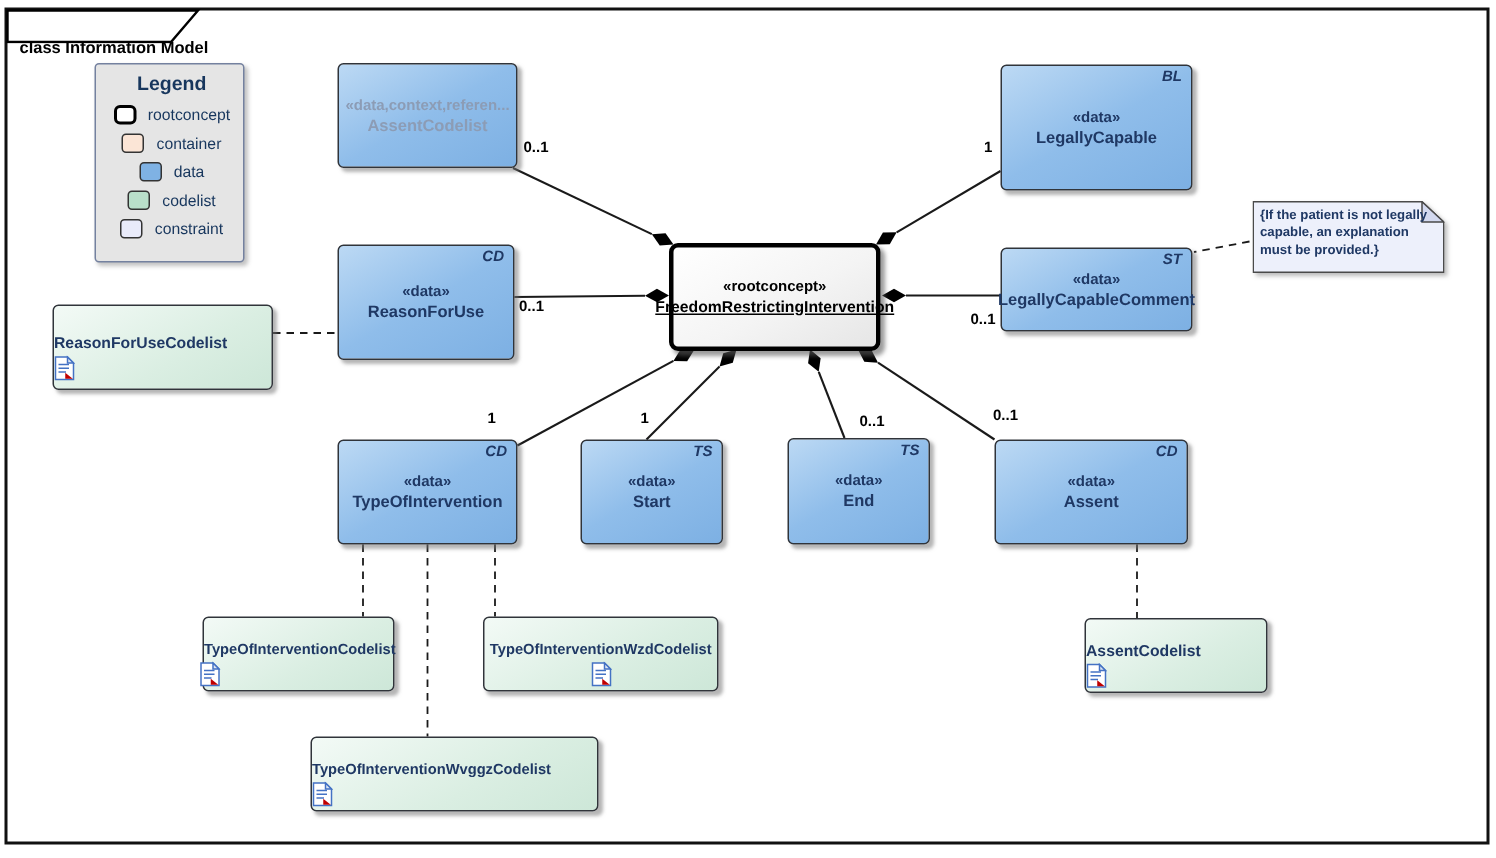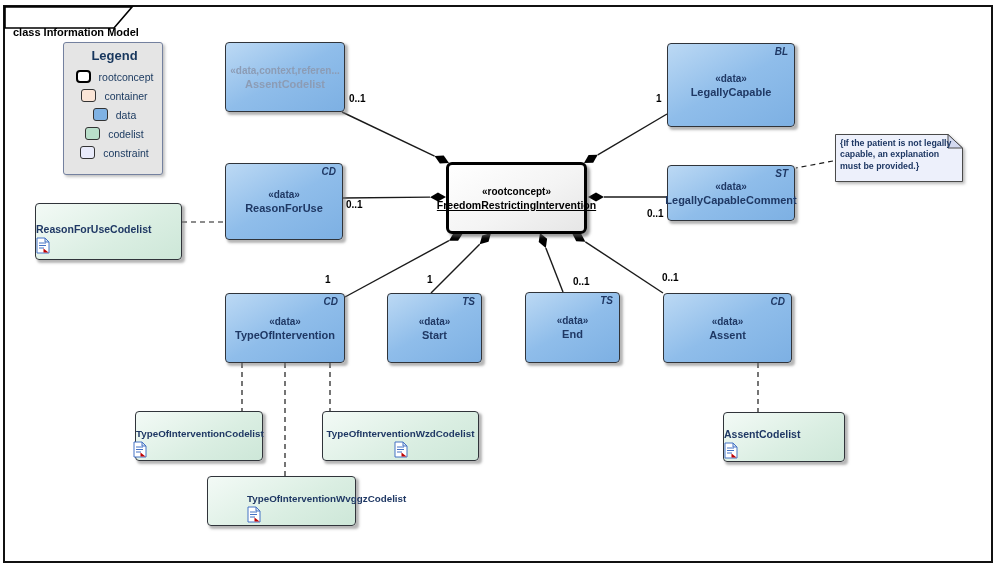--- a/index.html
+++ b/index.html
@@ -185,21 +185,21 @@
   <svg class="doc-icon" width="14" height="17" viewBox="0 0 14 17">
     <path d="M1 1 h8 l4 4 v11 h-12 z" fill="#fff" stroke="#4472c4" stroke-width="1"></path>
     <path d="M9 1 l4 4 h-4 z" fill="#dce6f2" stroke="#4472c4" stroke-width="1"></path>
     <line x1="3" y1="6" x2="10" y2="6" stroke="#4472c4"></line>
     <line x1="3" y1="8.5" x2="10" y2="8.5" stroke="#4472c4"></line>
     <line x1="3" y1="11" x2="8" y2="11" stroke="#4472c4"></line>
     <path d="M7.5 15.5 h5 l-5 -4 z" fill="#c00000"></path>
   </svg>
 </div>
 
-<div class="node codelist-node" style="left:207px; top:476px; width:149px; height:50px;padding-left:39px;">
+<div class="node codelist-node" style="left:207px; top:491px; width:192px; height:50px;">
   <span class="nname" style="font-size:9.8px;">TypeOfInterventionWvggzCodelist</span>
   <svg class="doc-icon" width="14" height="17" viewBox="0 0 14 17">
     <path d="M1 1 h8 l4 4 v11 h-12 z" fill="#fff" stroke="#4472c4" stroke-width="1"></path>
     <path d="M9 1 l4 4 h-4 z" fill="#dce6f2" stroke="#4472c4" stroke-width="1"></path>
     <line x1="3" y1="6" x2="10" y2="6" stroke="#4472c4"></line>
     <line x1="3" y1="8.5" x2="10" y2="8.5" stroke="#4472c4"></line>
     <line x1="3" y1="11" x2="8" y2="11" stroke="#4472c4"></line>
     <path d="M7.5 15.5 h5 l-5 -4 z" fill="#c00000"></path>
   </svg>
 </div>

